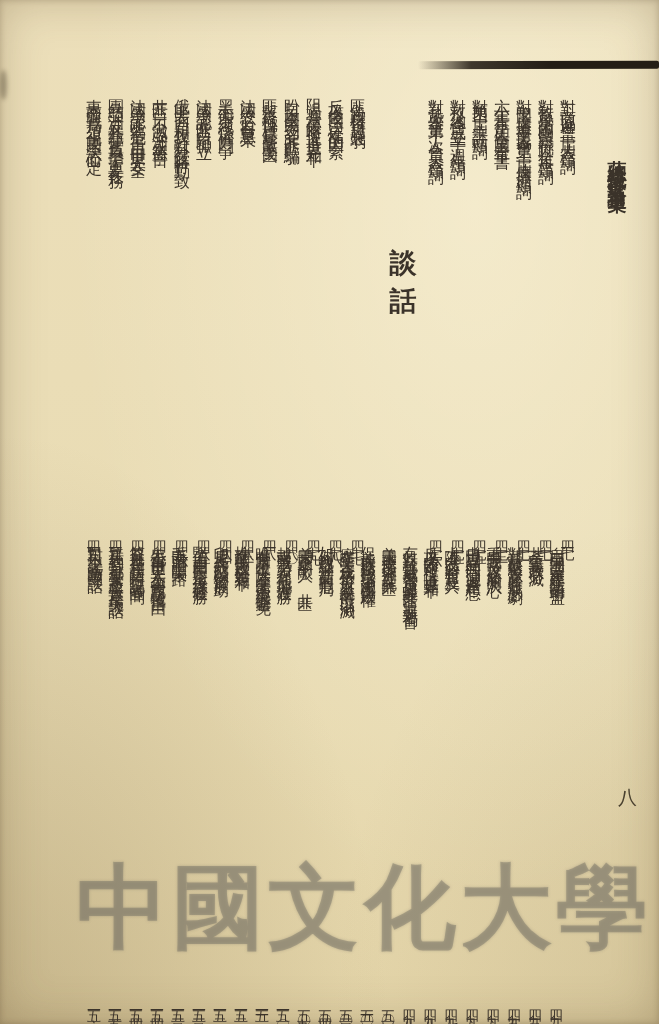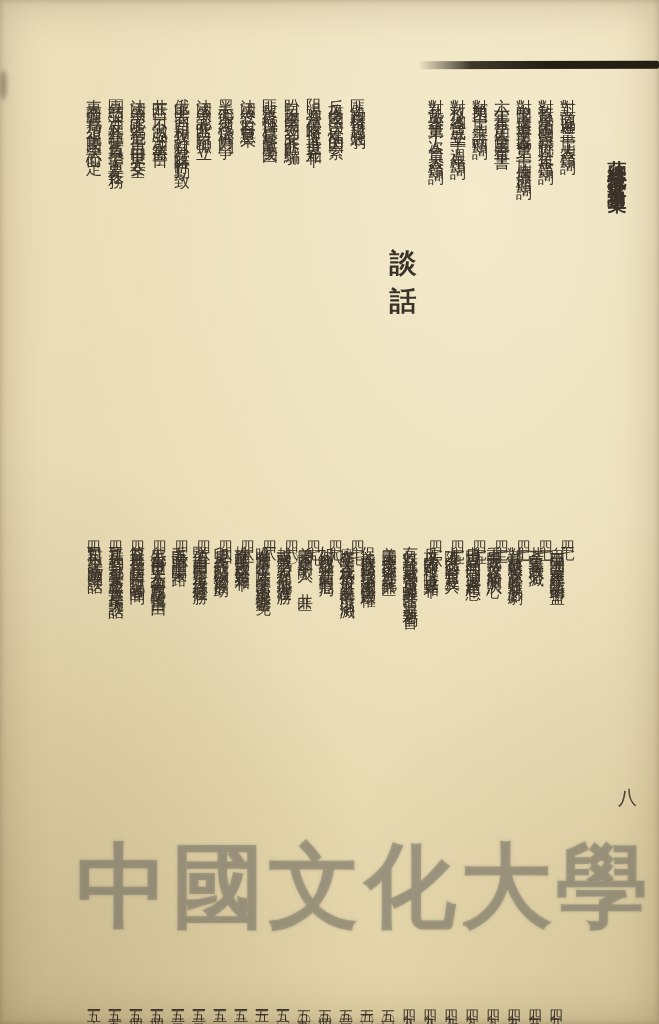--- a/index.html
+++ b/index.html
@@ -47,21 +47,21 @@
   .section-col{
     width:40px;margin-left:8px;margin-right:8px;
     padding-top:140px;font-size:27px;letter-spacing:38px;
     font-weight:bold;display:block;
   }
   .folio{
     position:absolute;top:785px;right:22px;
     font-size:19px;color:#49402f;
   }
   .watermark{
-    position:absolute;left:76px;top:825px;width:560px;
+    position:absolute;left:76px;top:846px;width:560px;
     font-size:92px;letter-spacing:4px;font-weight:bold;
     color:rgba(108,104,95,.40);
     text-shadow:0 0 3px rgba(108,104,95,.35);
     white-space:nowrap;pointer-events:none;
   }
   .scan-strip-top{
     position:absolute;top:61px;left:418px;right:0;height:8px;
     background:linear-gradient(to right, rgba(38,31,22,0), rgba(38,31,22,.88) 22%, #241e15 55%);
     border-radius:2px;transform:rotate(-.15deg);
   }

